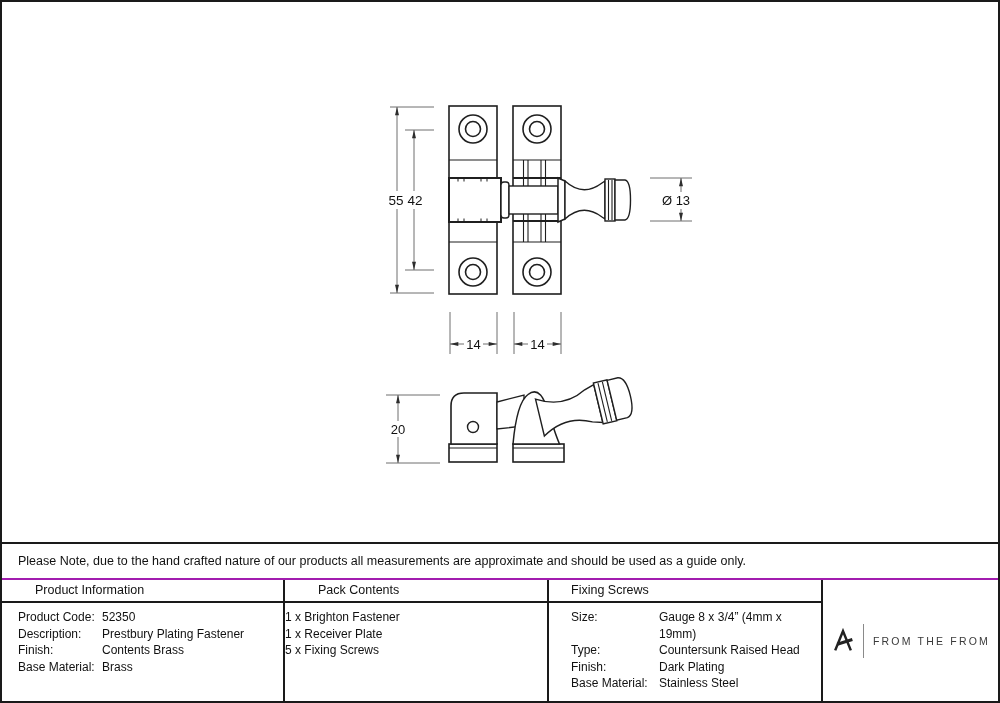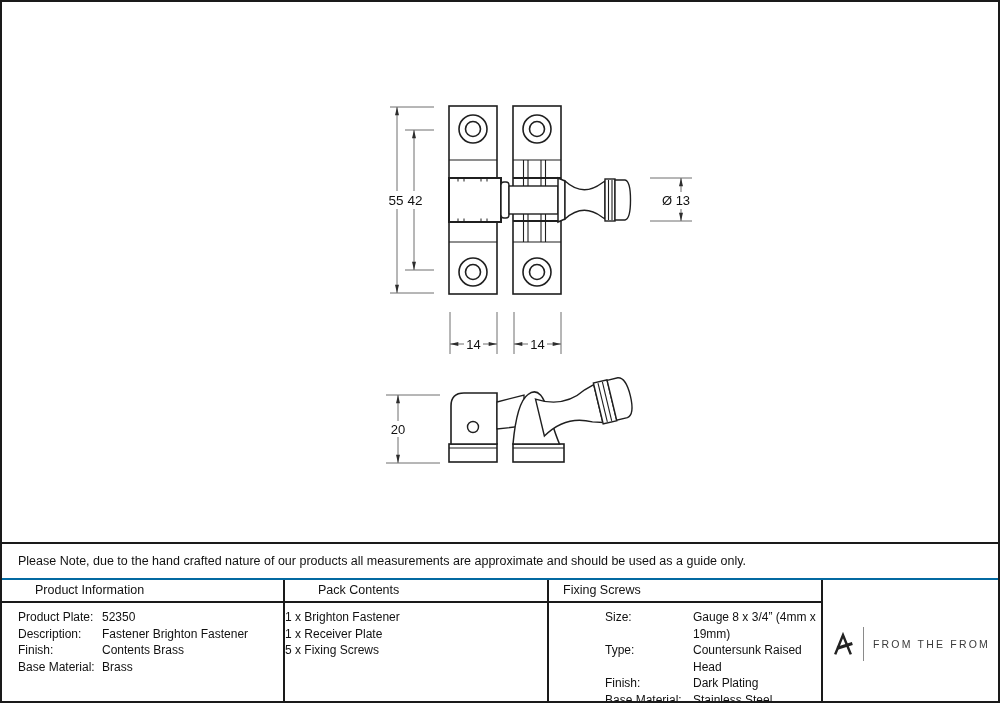--- a/index.html
+++ b/index.html
@@ -5,42 +5,42 @@
   * { margin:0; padding:0; box-sizing:border-box; }
   html,body { background:#ffffff; }
   body { font-family:"Liberation Sans", sans-serif; color:#111; }
   .page {
     position:relative; width:1000px; height:703px;
     background:#fff; border:2px solid #1a1a1a; overflow:hidden;
   }
   .drawing-area { position:absolute; top:0; left:0; width:996px; height:540px;margin-left:42px; }
   .note-bar {
     position:absolute; left:0; right:0; top:540px; height:38px;
-    border-top:2px solid #1a1a1a; border-bottom:2px solid #0369a1;
+    border-top:2px solid #1a1a1a; border-bottom:2px solid #a21caf;
     display:flex; align-items:center; padding-left:16px;
     font-size:12.5px; color:#111;
   }
   .info-table {
     position:absolute; left:0; right:0; top:578px; bottom:0;
     display:grid; grid-template-columns:283px 264px 274px 1fr;
   }
   .col { border-right:2px solid #1a1a1a; position:relative; }
   .col:last-child { border-right:none; }
   .col-header {
     height:23px; border-bottom:2px solid #1a1a1a;
     line-height:20px; padding-left:33px; font-size:12.5px;
   }
   .col-body { padding-top:6px; font-size:12px; line-height:16.6px; }
   .kv-row { display:flex; }
   .kv-label { flex:0 0 auto; }
   .col-product .col-body { padding-left:16px; }
   .col-product .kv-label { width:84px; }
   .col-pack .col-body, .col-pack .col-header { }
-  .col-screws .col-body, .col-screws .col-header { padding-left:14px; }
-  .col-screws .kv-label { width:88px;margin-left:42px; }
+  .col-screws .col-body, .col-screws .col-header { padding-left:22px; }
+  .col-screws .kv-label { width:88px; }
   .col-logo { display:flex; align-items:center; justify-content:center; }
   .logo { display:flex; align-items:center; }
   .logo-divider { width:1px; height:34px; background:#8a8a8a; margin:0 9px 0 8px; }
   .logo-text {
     font-size:10.5px; letter-spacing:2.2px; color:#3a3a3a; white-space:nowrap;
   }
   svg text { font-family:"Liberation Sans", sans-serif; }
 </style>
 </head>
 <body>
@@ -190,26 +190,26 @@
   <div class="note-bar">
     <span>Please Note, due to the hand crafted nature of our products all measurements are approximate and should be used as a guide only.</span>
   </div>
 
   <div class="info-table">
 
     <div class="col col-product">
       <div class="col-header">Product Information</div>
       <div class="col-body">
         <div class="kv-row">
-          <span class="kv-label">Product Plate:</span>
+          <span class="kv-label">Product Code:</span>
           <span class="kv-value">52350</span>
         </div>
         <div class="kv-row">
           <span class="kv-label">Description:</span>
-          <span class="kv-value">Fastener Brighton Fastener</span>
+          <span class="kv-value">Prestbury Plating Fastener</span>
         </div>
         <div class="kv-row">
           <span class="kv-label">Finish:</span>
           <span class="kv-value">Contents Brass</span>
         </div>
         <div class="kv-row">
           <span class="kv-label">Base Material:</span>
           <span class="kv-value">Brass</span>
         </div>
       </div>

